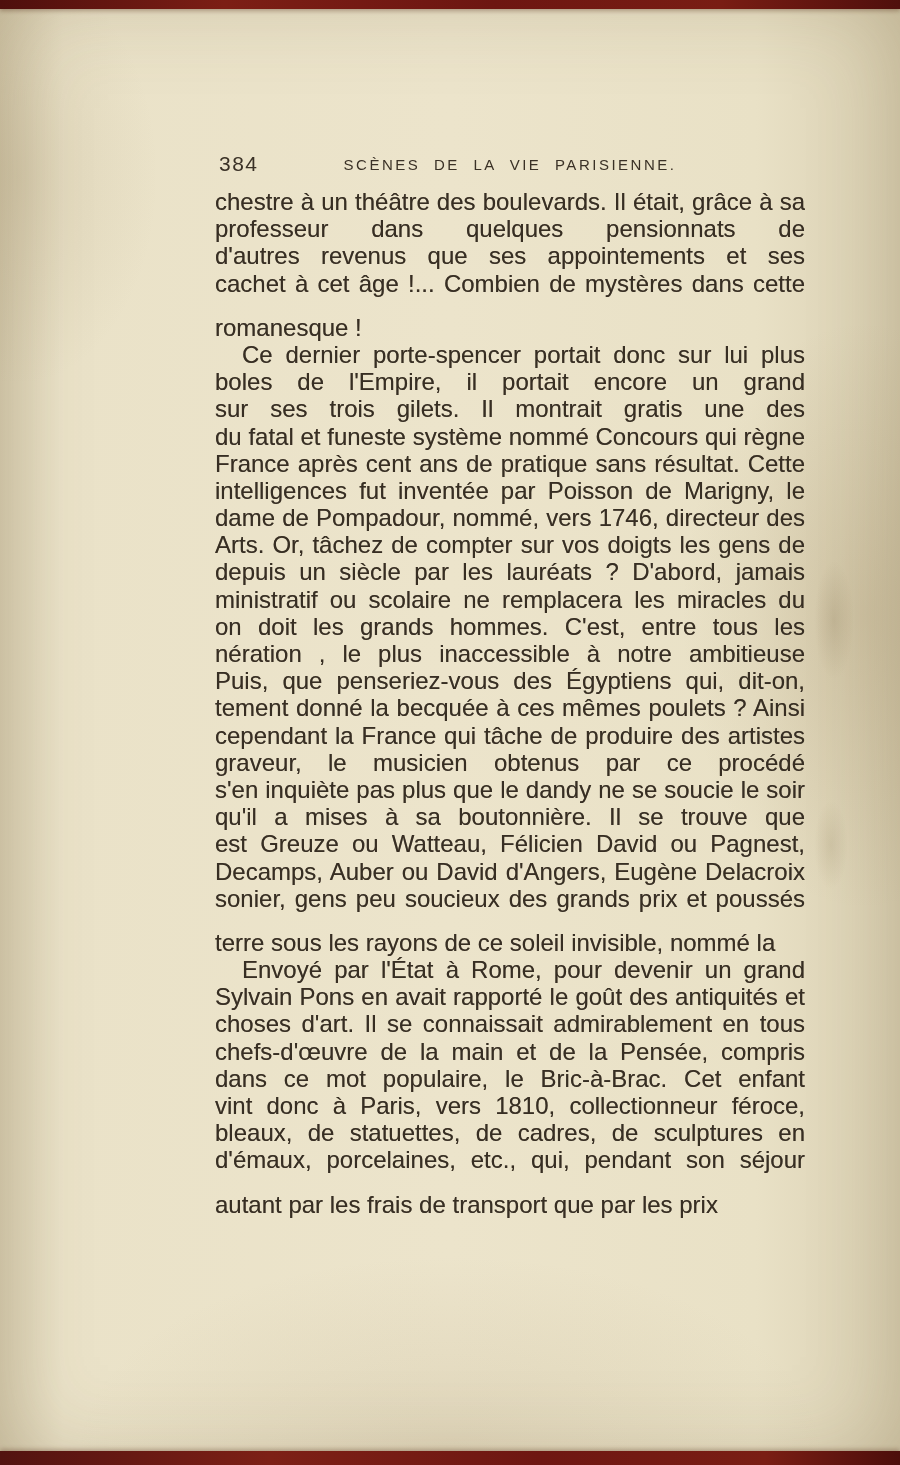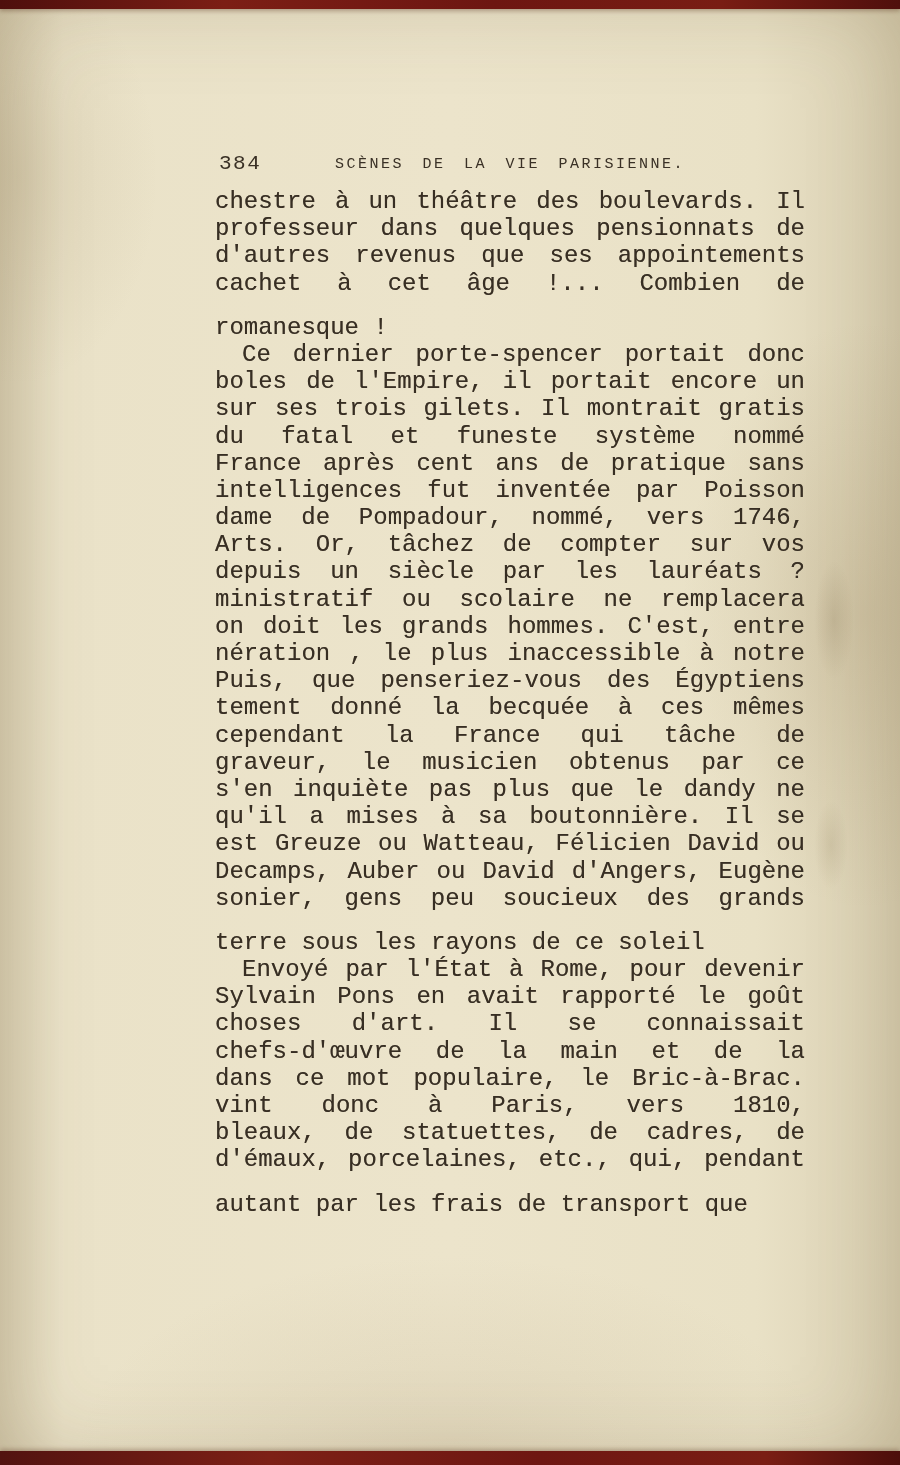--- a/index.html
+++ b/index.html
@@ -5,21 +5,21 @@
   html, body {
     margin: 0;
     padding: 0;
     background: #2a2420;
   }
   .scan {
     position: relative;
     width: 900px;
     height: 1465px;
     overflow: hidden;
-    font-family: Liberation Mono, monospace;
+    font-family: Liberation Sans, sans-serif;
     background:
       radial-gradient(ellipse 260px 420px at 96% 42%, rgba(150,128,88,0.22), transparent 70%),
       radial-gradient(ellipse 500px 260px at 50% 99%, rgba(150,128,88,0.14), transparent 75%),
       radial-gradient(ellipse 200px 300px at 2% 12%, rgba(150,128,88,0.15), transparent 70%),
       linear-gradient(to right, #d9cfb2 0%, #eae2c8 7%, #ece4cb 50%, #e9e1c6 84%, #d8ceb0 100%);
     box-shadow: inset 0 0 90px rgba(110, 92, 55, 0.25);
   }
   .edge {
     position: absolute;
     left: 0;

